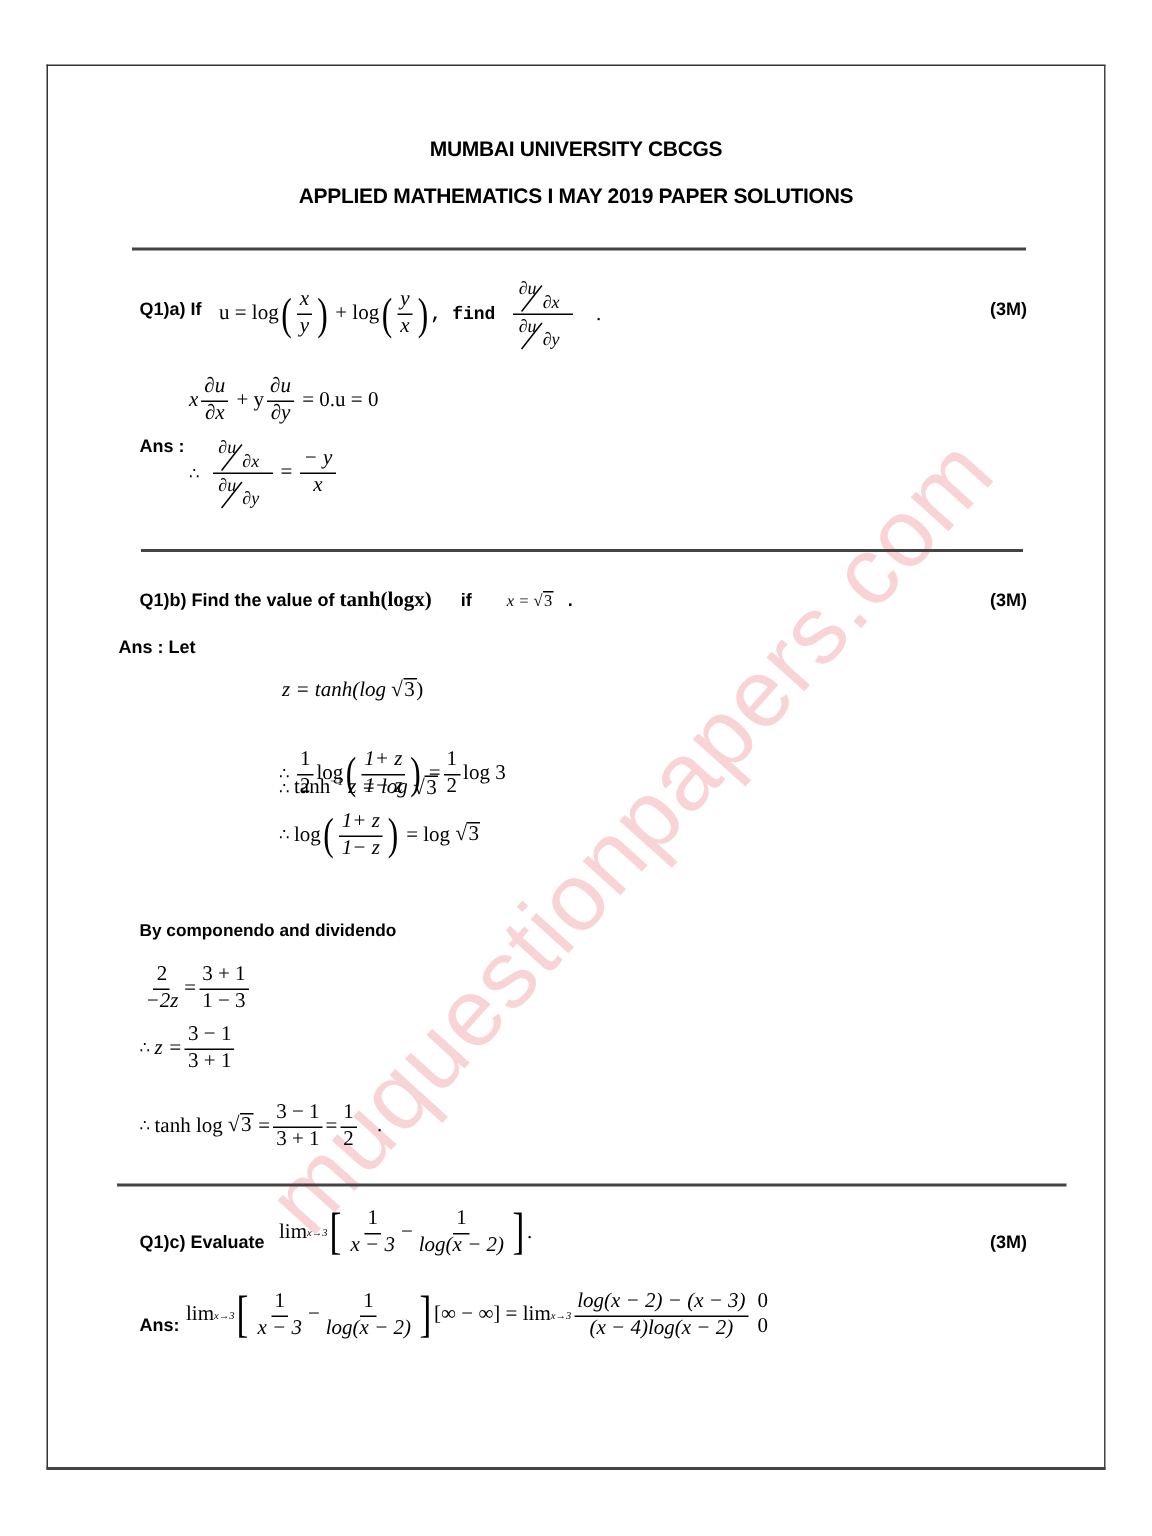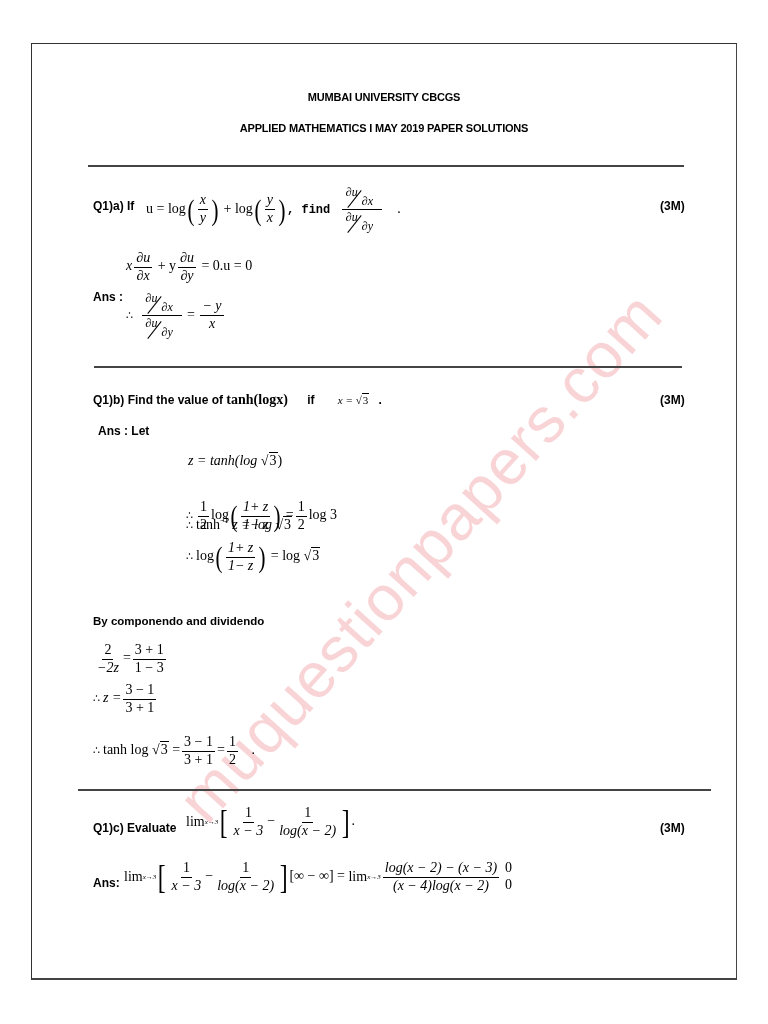--- a/index.html
+++ b/index.html
@@ -1,18 +1,18 @@
 <!DOCTYPE html>
 <html><head>
 <meta charset="utf-8">
 <style>
   html, body { margin:0; padding:0; background:#ffffff; }
   body { width:768px; height:1024px; position:relative; overflow:hidden; font-family:"Liberation Sans", sans-serif; color:#000; }
   .page-border { position:absolute; left:31px; top:43px; width:706px; height:937px; border:1px solid #333; border-bottom:2px solid #444; border-right:1px solid #444; box-sizing:border-box; }
-  .title { position:absolute; left:0; width:768px; text-align:center; font-weight:bold; font-size:11px; font-family:"Liberation Sans", sans-serif; letter-spacing:-0.2px; }
+  .title { position:absolute; left:0; width:768px; text-align:center; font-weight:bold; font-size:14px; font-family:"Liberation Sans", sans-serif; letter-spacing:-0.2px; }
   .hr { position:absolute; height:2px; background:#444; }
   .q-label { position:absolute; font-weight:bold; font-size:12px; font-family:"Liberation Sans", sans-serif; white-space:nowrap; }
   .marks { position:absolute; left:660px; font-weight:bold; font-size:12px; font-family:"Liberation Sans", sans-serif; }
   .math { position:absolute; font-family:"Liberation Serif", serif; font-size:14px; white-space:nowrap; line-height:1; }
   .math i { font-style:italic; }
   .frac { display:inline-flex; flex-direction:column; align-items:center; vertical-align:middle; margin:0 2px; }
   .frac .num { padding:0 2px 1px; border-bottom:1px solid #000; line-height:1.05; }
   .frac .den { padding:1px 2px 0; line-height:1.05; }
   .paren { display:inline-block; vertical-align:middle; font-size:30px; transform:scaleX(0.7); line-height:1; font-weight:100; }
   .bracket { display:inline-block; vertical-align:middle; font-size:34px; transform:scaleX(0.7); line-height:1; font-weight:100; }
@@ -83,21 +83,21 @@
 <div class="hr" style="left:94px; top:366px; width:588px;"></div>
 
 <div class="q-label" style="left:93px; top:393px;">
   <span>Q1)b) Find the value of</span>
   <span class="math" style="position:static; font-weight:bold; font-size:14px;">tanh(logx)</span>
   <span style="margin-left:16px;">if</span>
   <span class="math" style="position:static; font-weight:normal; font-size:11px; margin-left:20px;"><i>x = </i><span class="sqrt">√<span class="rad">3</span></span></span>
   <span style="margin-left:6px;">.</span>
 </div>
 <div class="marks" style="top:393px;">(3M)</div>
-<div class="q-label" style="left:98px; top:424px;text-align:center;">Ans : Let</div>
+<div class="q-label" style="left:79px; top:424px;text-align:center;">Ans : Let</div>
 
 <div class="math" style="left:188px; top:454px;">
   <i>z = tanh(log </i><span class="sqrt">√<span class="rad">3</span></span><span>)</span>
 </div>
 <div class="math" style="left:186px; top:478px;margin-top:39px;">
   <span class="therefore">∴</span><span>tanh</span><sup style="font-size:8px;">−1</sup><i> z = log </i><span class="sqrt">√<span class="rad">3</span></span>
 </div>
 <div class="math" style="left:186px; top:500px;">
   <span class="therefore">∴</span><span class="frac">
       <span class="num">1</span>

